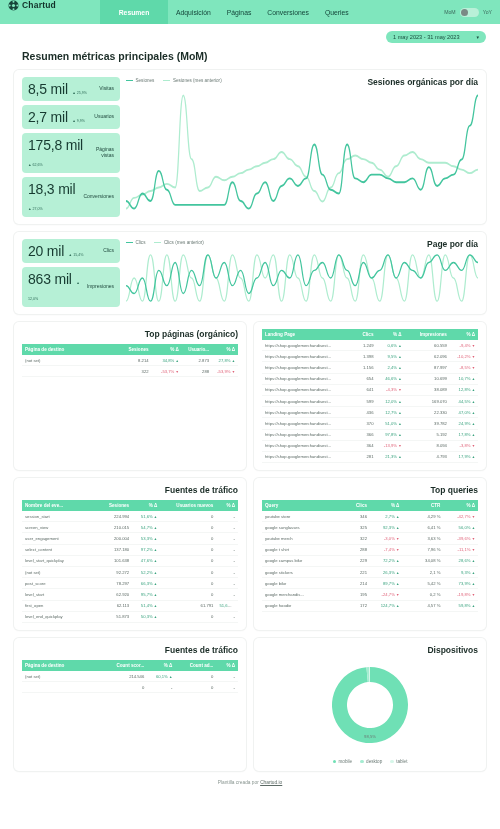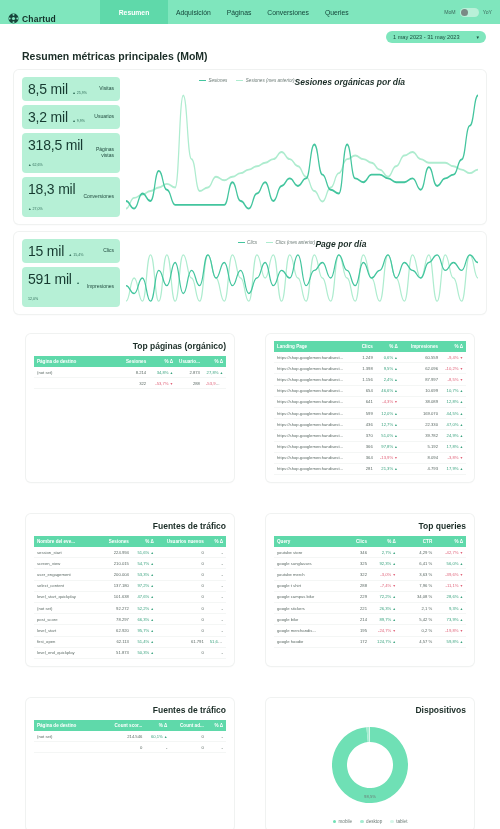--- a/index.html
+++ b/index.html
@@ -9,21 +9,21 @@
     background:#ffffff;
     width:500px; height:829px;
     overflow:hidden;
     color:#2b3a36;
   }
   
   .navbar{
     height:24px; background:#7fe6bd; display:flex; align-items:stretch;
   }
   .brand{
-    display:flex; align-items:flex-end; gap:3px; padding-left:8px; width:100px;
+    display:flex; align-items:flex-start; gap:3px; padding-left:8px; width:100px;
   }
   .brand-logo{ width:11px; height:11px; position:relative; }
   .brand-logo svg{ display:block; }
   .brand-name{ font-size:8.5px; font-weight:700; color:#12322a; letter-spacing:.2px; }
   .nav-items{ display:flex; align-items:stretch; flex:1; }
   .nav-item{
     display:flex; align-items:center; justify-content:center;
     font-size:6.8px; color:#14463a; padding:0 8px; white-space:nowrap;
   }
   .nav-item.active{ background:#5fd9aa; color:#ffffff; font-weight:600; min-width:68px; }
@@ -48,36 +48,36 @@
   .page-title{
     font-size:10.5px; font-weight:700; color:#1b2d27; padding:7px 9px 0 22px;
   }
   
   .panel{
     margin:8px 14px 0 14px; background:#ffffff; border-radius:5px;
     box-shadow:0 0 0 1px #f0f2f1, 0 1px 2px rgba(0,0,0,.05);
     padding:7px 8px;
   }
   .grid2{ display:flex; gap:8px; margin:8px 14px 0 14px; }
-  .grid2 > .panel{ margin:12px; flex:1; min-width:0; }
+  .grid2 > .panel{ margin:0; flex:1; min-width:0; }
 
   .metric-block{ display:flex; gap:6px; }
   .metric-col{ width:98px; display:flex; flex-direction:column; gap:4px; }
   .metric{
     background:#b6f0d6; border-radius:4px; padding:4px 6px;
     display:flex; align-items:center; justify-content:space-between; gap:3px;
   }
   .metric .mv{ line-height:1; }
   .metric .num{ font-size:14px; font-weight:400; color:#163a30; letter-spacing:-.2px; }
   .metric .delta{ font-size:3.6px; color:#2f6b58; margin-top:1.5px; }
   .metric .mlabel{
     font-size:5px; color:#20483d; text-align:right; line-height:1.15; max-width:36px;
   }
   .chart-area{ flex:1; min-width:0; display:flex; flex-direction:column; }
-  .chart-head{ display:flex; justify-content:center; align-items:flex-start;font-style:italic; }
+  .chart-head{ display:flex; justify-content:space-between; align-items:flex-start; }
   .legend{ display:flex; gap:9px; align-items:center; padding-top:1px; }
   .legend-item{ display:flex; align-items:center; gap:2.5px; font-size:4.6px; color:#6b7a75; }
   .legend-line{ width:7px; height:1.2px; background:#43c59e; }
   .legend-line.prev{ background:#aeeccf; }
   .chart-title{ font-size:8.5px; font-weight:700; color:#1b2d27; text-align:right; }
   .svg-wrap{ flex:1; min-height:0; }
   .svg-wrap svg{ width:100%; height:100%; display:block; }
 
   
   .tbl-title{ font-size:8.5px; font-weight:700; color:#1b2d27; text-align:right; margin-bottom:5px; }
@@ -156,28 +156,28 @@
     <div class="metric-col">
       <div class="metric">
         <span class="mv">
           <span class="num">8,5 mil</span>
           <span class="delta">▲ <span>25,9%</span></span>
         </span>
         <span class="mlabel">Visitas</span>
       </div>
       <div class="metric">
         <span class="mv">
-          <span class="num">3,2 mil</span>
+          <span class="num">2,7 mil</span>
           <span class="delta">▲ <span>9,9%</span></span>
         </span>
         <span class="mlabel">Usuarios</span>
       </div>
       <div class="metric">
         <span class="mv">
-          <span class="num">318,5 mil</span>
+          <span class="num">175,8 mil</span>
           <span class="delta">▲ <span>62,6%</span></span>
         </span>
         <span class="mlabel">Páginas vistas</span>
       </div>
       <div class="metric">
         <span class="mv">
           <span class="num">18,3 mil</span>
           <span class="delta">▲ <span>27,0%</span></span>
         </span>
         <span class="mlabel">Conversiones</span>
@@ -206,28 +206,28 @@
       </div>
     </div>
   </div>
 </div>
 
 <div class="panel">
   <div class="metric-block">
     <div class="metric-col">
       <div class="metric">
         <span class="mv">
-          <span class="num">15 mil</span>
+          <span class="num">20 mil</span>
           <span class="delta">▲ <span>15,4%</span></span>
         </span>
         <span class="mlabel">Clics</span>
       </div>
       <div class="metric">
         <span class="mv">
-          <span class="num">591 mil</span>
+          <span class="num">863 mil</span>
           <span class="delta">▲ <span>12,0%</span></span>
         </span>
         <span class="mlabel">Impresiones</span>
       </div>
     </div>
 
     <div class="chart-area">
       <div class="chart-head">
         <div class="legend">
           <span class="legend-item">

